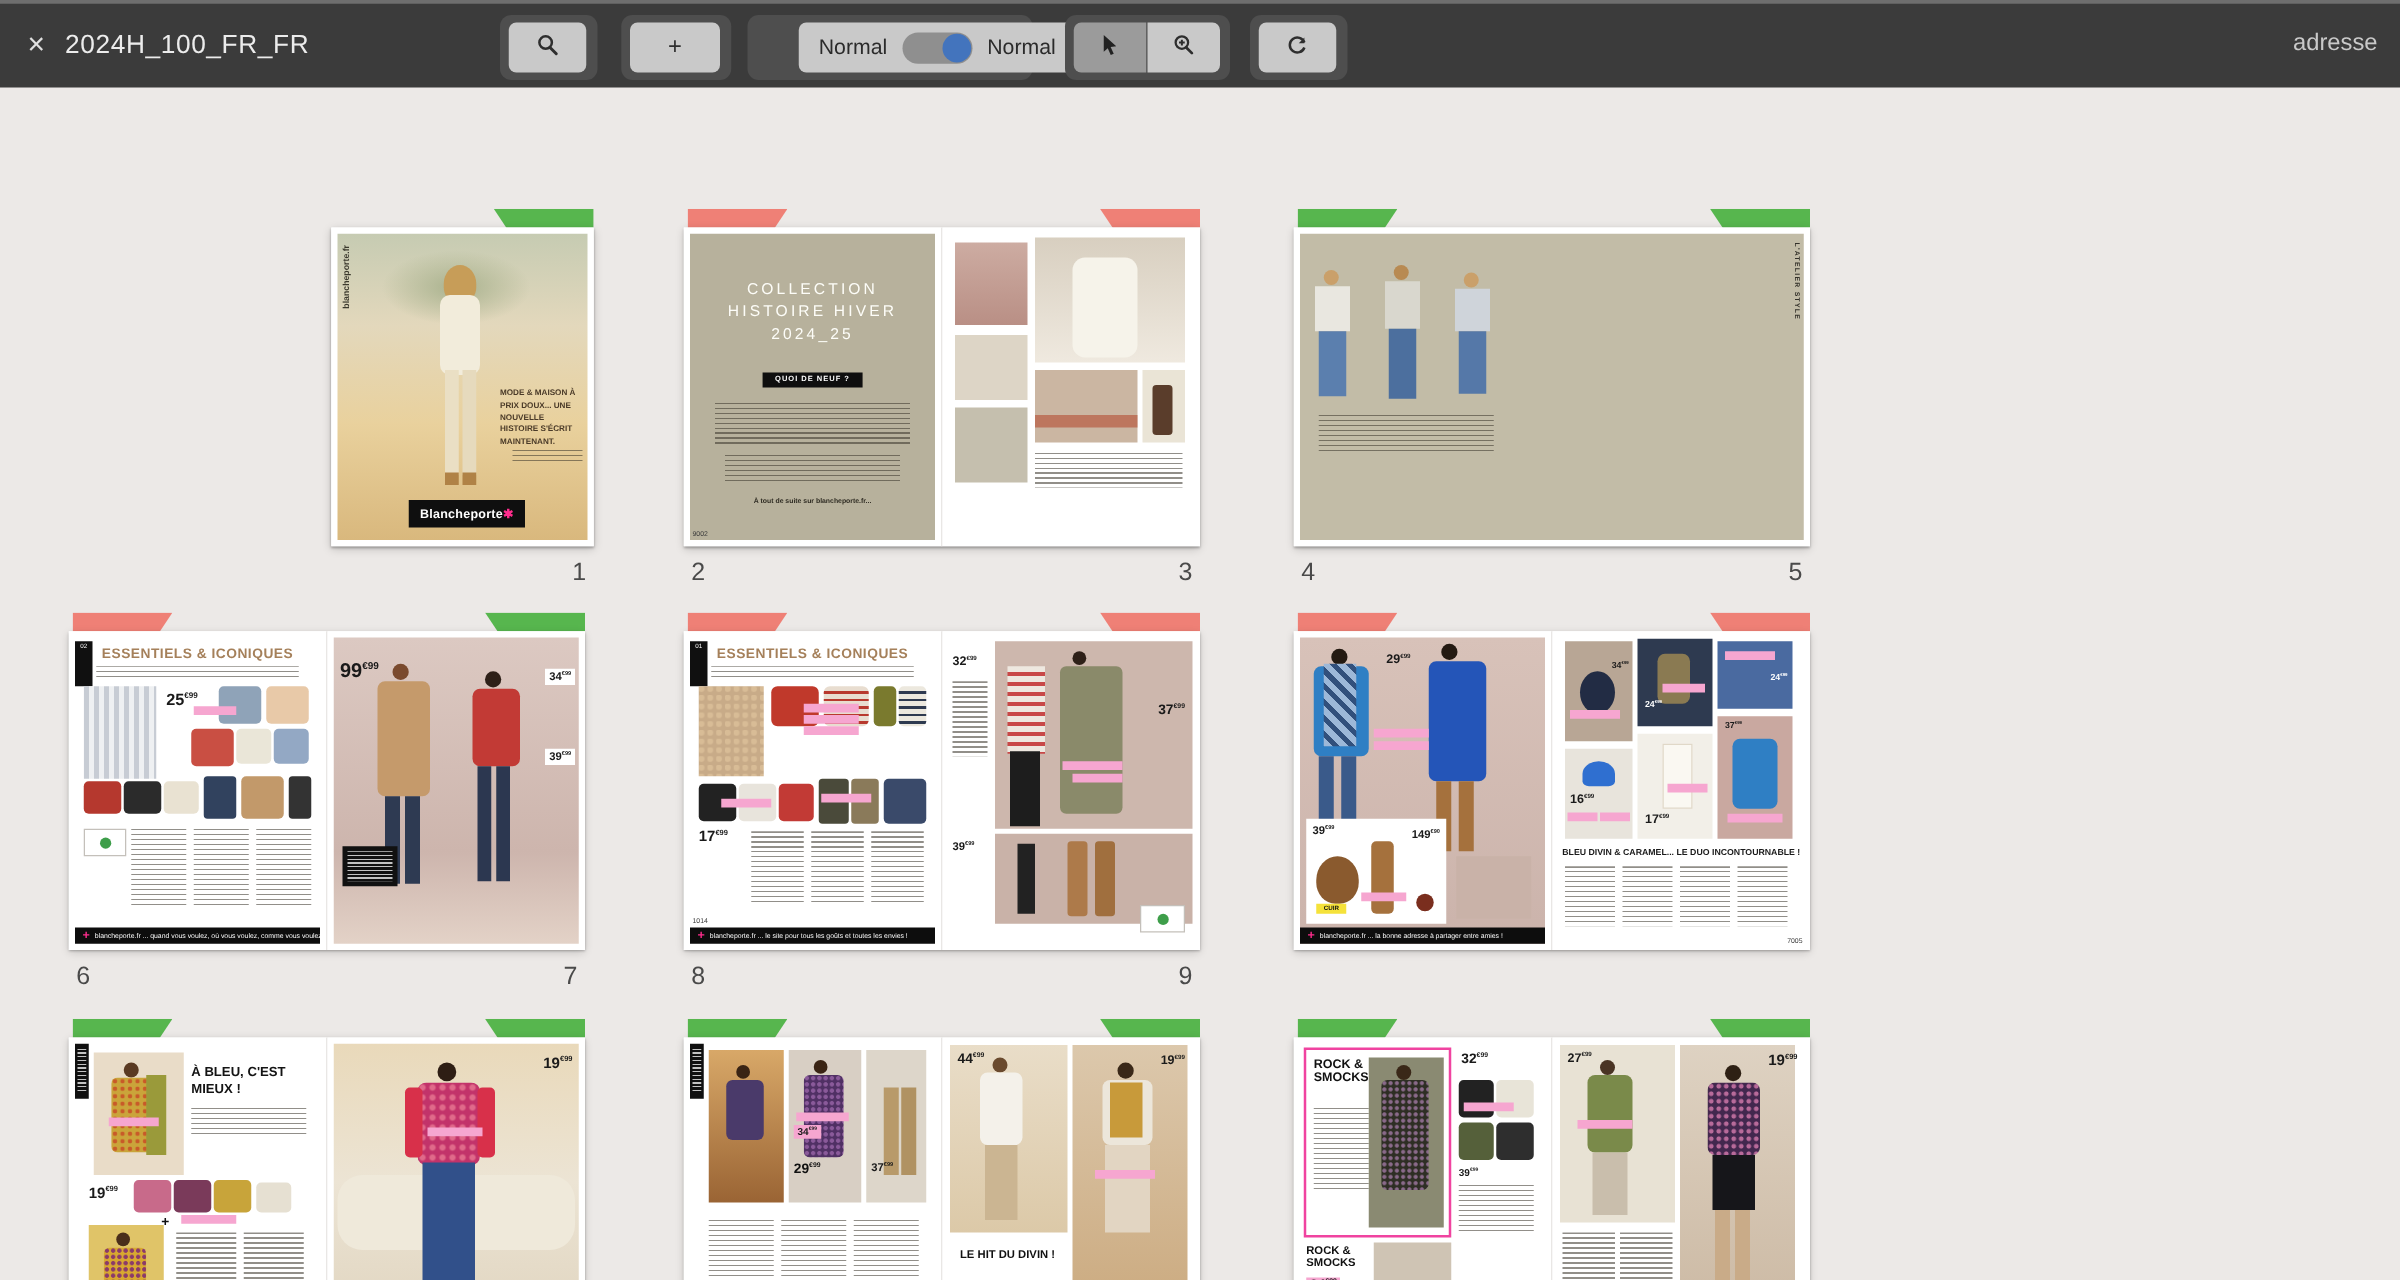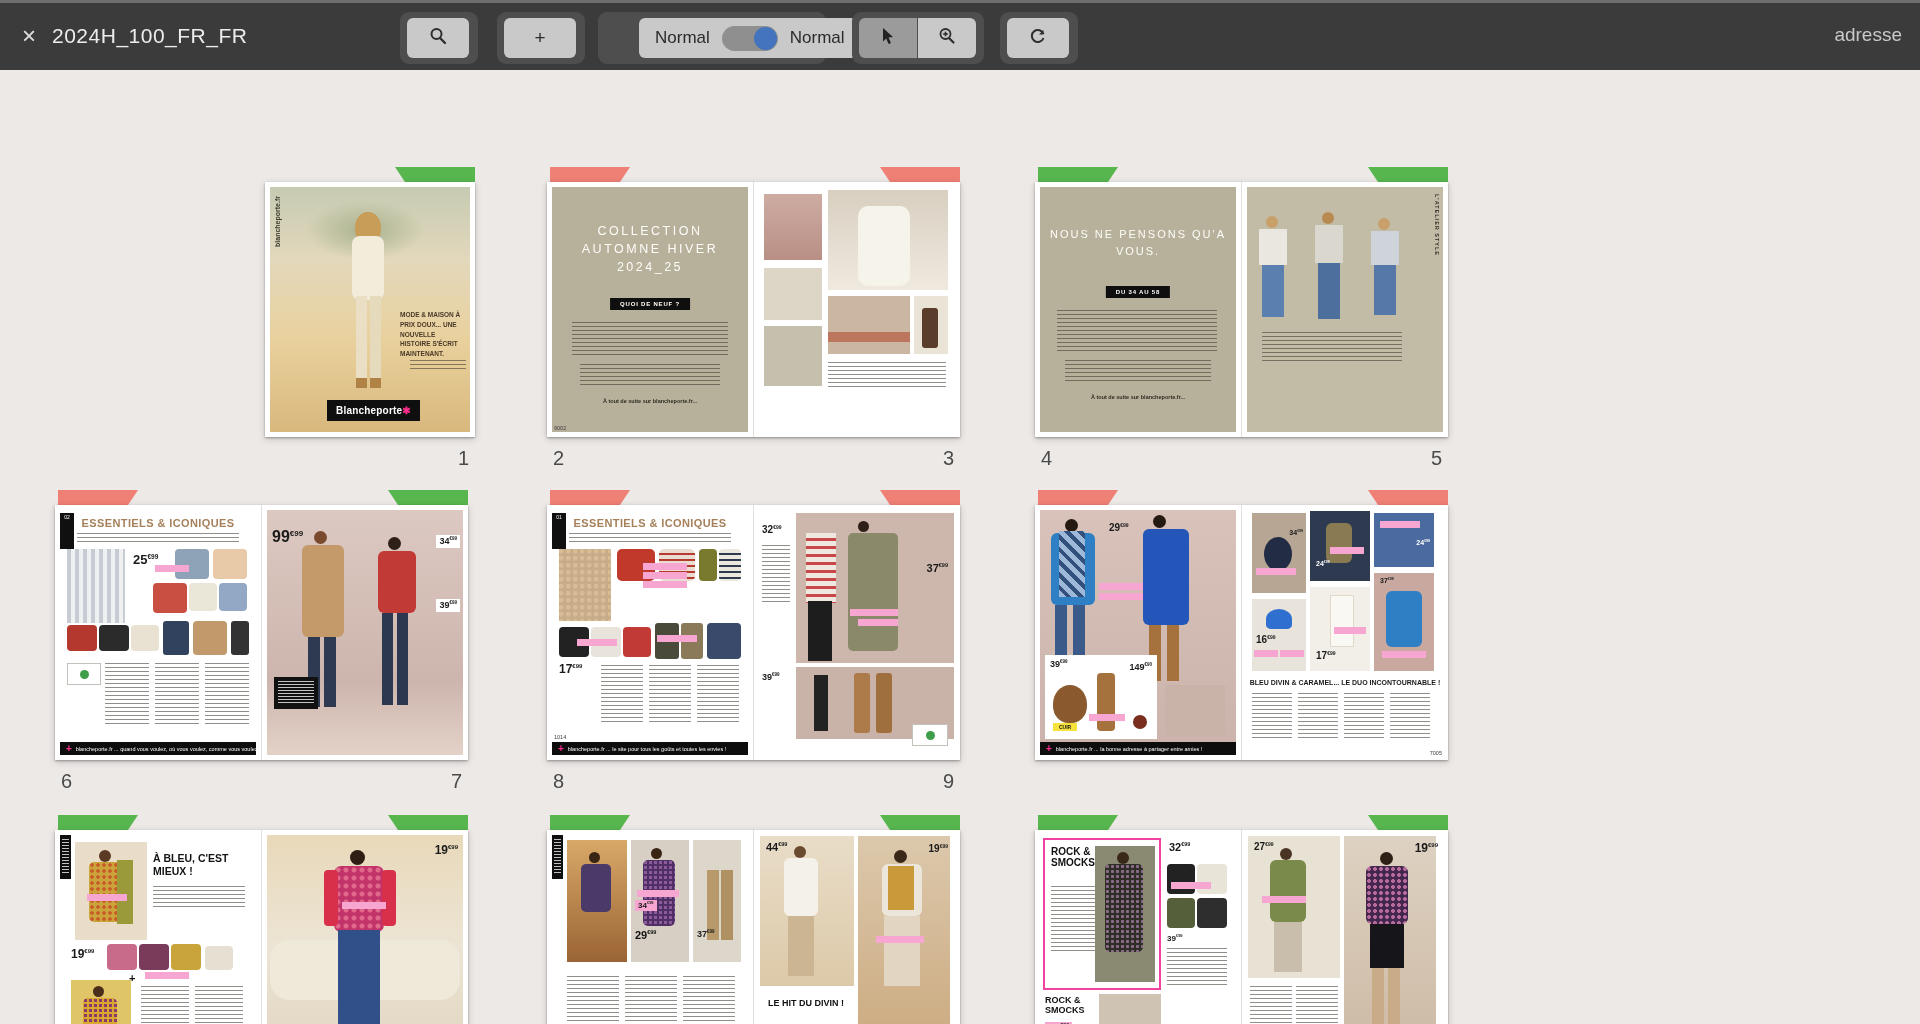--- a/index.html
+++ b/index.html
@@ -136,21 +136,21 @@
         <span>1</span>
       </div>
   </section>
 
   <section class="spread" style="left:547px;top:112px;">
     <div class="tab l red"></div>
     <div class="tab r red"></div>
     <div class="sheet">
       <div class="page">
         <div class="fill khaki"></div>
-        <div class="title-w" style="left:10px;right:10px;top:40px;font-size:12.5px;letter-spacing:2.5px;line-height:1.45;">COLLECTION AUTOMNE HIVER 2024_25</div>
+        <div class="title-w" style="left:10px;right:10px;top:40px;font-size:12.5px;letter-spacing:2.5px;line-height:1.45;">COLLECTION HISTOIRE HIVER 2024_25</div>
         <div class="bdg" style="left:50%;transform:translateX(-50%);top:116px;font-size:6px;letter-spacing:.8px;padding:3px 10px;">QUOI DE NEUF ?</div>
         <div class="g" style="left:25px;top:140px;width:156px;height:34px;"></div>
         <div class="g" style="left:33px;top:182px;width:140px;height:24px;"></div>
         <div class="b" style="left:0;right:0;top:216px;text-align:center;font-size:5.5px;font-weight:700;color:#2e2b22;">À tout de suite sur blancheporte.fr...</div>
         <div class="code" style="left:7px;bottom:6px;">9002</div>
       </div>
       <div class="page">
         <div class="b" style="left:10px;top:12px;width:58px;height:66px;background:linear-gradient(180deg,#cdaca2,#b98f85);"></div>
         <div class="b" style="left:74px;top:8px;width:120px;height:100px;background:linear-gradient(180deg,#d8cfc0,#efe9df);"></div>
         <div class="b" style="left:104px;top:24px;width:52px;height:80px;border-radius:10px;background:#f6f3ea;"></div>
@@ -166,28 +166,20 @@
     <div class="nums">
         <span>2</span>
         <span>3</span>
       </div>
   </section>
 
   <section class="spread" style="left:1035px;top:112px;">
     <div class="tab l green"></div>
     <div class="tab r green"></div>
     <div class="sheet">
-      <div class="page">
-        <div class="fill khaki"></div>
-        <div class="title-w" style="left:10px;right:10px;top:44px;font-size:11px;letter-spacing:2px;line-height:1.5;">NOUS NE PENSONS QU'A VOUS.</div>
-        <div class="bdg" style="left:50%;transform:translateX(-50%);top:104px;font-size:6px;letter-spacing:.8px;padding:3px 10px;">DU 34 AU 58</div>
-        <div class="g" style="left:22px;top:128px;width:160px;height:42px;"></div>
-        <div class="g" style="left:30px;top:178px;width:146px;height:22px;"></div>
-        <div class="b" style="left:0;right:0;top:212px;text-align:center;font-size:5.5px;font-weight:700;color:#2e2b22;">À tout de suite sur blancheporte.fr...</div>
-      </div>
       <div class="page">
         <div class="fill" style="background:#c2bca7;"></div>
         <div class="b" style="left:24px;top:34px;width:12px;height:12px;border-radius:50%;background:#caa06a;"></div>
         <div class="b" style="left:17px;top:47px;width:28px;height:36px;background:#e9e7e0;"></div>
         <div class="b" style="left:20px;top:83px;width:22px;height:52px;background:#5b7fae;"></div>
         <div class="b" style="left:80px;top:30px;width:12px;height:12px;border-radius:50%;background:#b88a52;"></div>
         <div class="b" style="left:73px;top:43px;width:28px;height:38px;background:#d9d7ce;"></div>
         <div class="b" style="left:76px;top:81px;width:22px;height:56px;background:#4c6f9e;"></div>
         <div class="b" style="left:136px;top:36px;width:12px;height:12px;border-radius:50%;background:#caa06a;"></div>
         <div class="b" style="left:129px;top:49px;width:28px;height:34px;background:#cfd4da;"></div>

